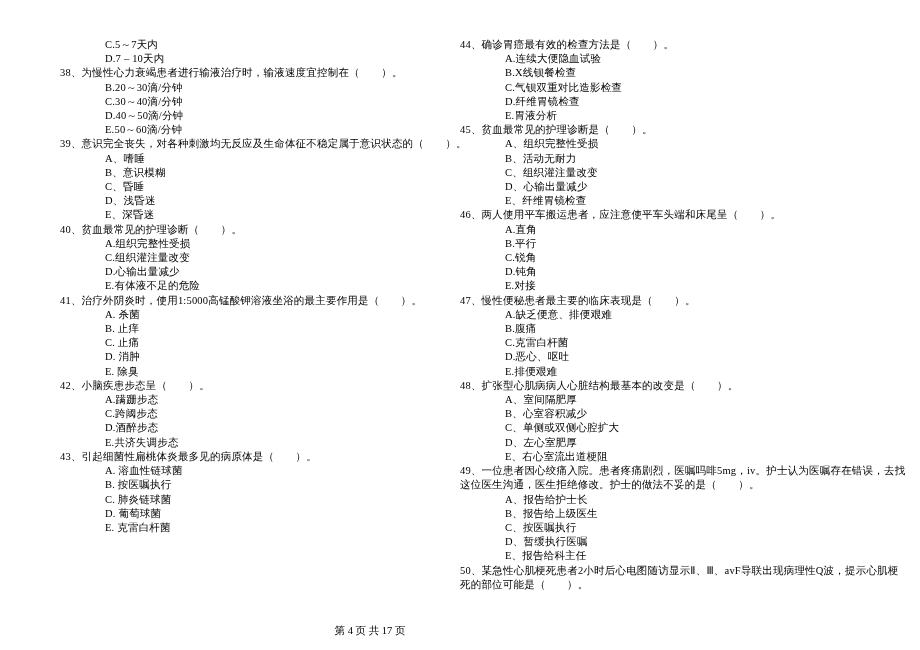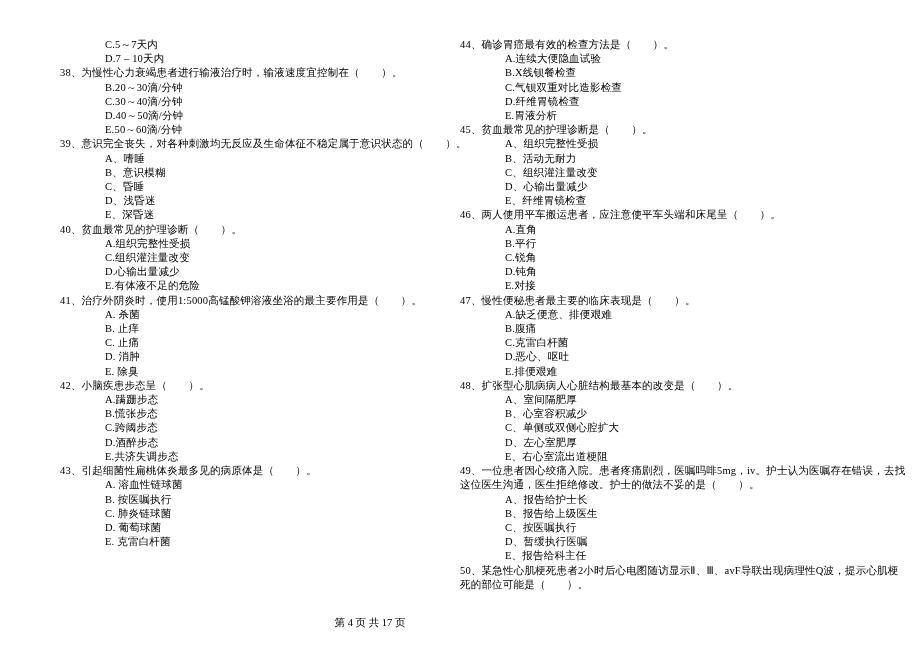--- a/index.html
+++ b/index.html
@@ -32,21 +32,21 @@
       white-space: nowrap;
     }
     .q-stem {
       margin-left: 0;
       line-height: 14.2px;
       letter-spacing: 0.2px;
       white-space: nowrap;
     }
     .footer {
       position: absolute;
-      bottom: 20px;
+      bottom: 12px;
       left: 0;
       width: 740px;
       text-align: center;
       font-size: 10.5px;
     }
   </style>
 </head>
 <body>
 
 <div class="page">
@@ -70,21 +70,20 @@
       <div class="q-option">D.心输出量减少</div>
       <div class="q-option">E.有体液不足的危险</div>
       <div class="q-stem">41、治疗外阴炎时，使用1:5000高锰酸钾溶液坐浴的最主要作用是（　　）。</div>
       <div class="q-option">A. 杀菌</div>
       <div class="q-option">B. 止痒</div>
       <div class="q-option">C. 止痛</div>
       <div class="q-option">D. 消肿</div>
       <div class="q-option">E. 除臭</div>
       <div class="q-stem">42、小脑疾患步态呈（　　）。</div>
       <div class="q-option">A.蹒跚步态</div>
-      <div class="q-option">B.慌张步态</div>
       <div class="q-option">C.跨阈步态</div>
       <div class="q-option">D.酒醉步态</div>
       <div class="q-option">E.共济失调步态</div>
       <div class="q-stem">43、引起细菌性扁桃体炎最多见的病原体是（　　）。</div>
       <div class="q-option">A. 溶血性链球菌</div>
       <div class="q-option">B. 按医嘱执行</div>
       <div class="q-option">C. 肺炎链球菌</div>
       <div class="q-option">D. 葡萄球菌</div>
       <div class="q-option">E. 克雷白杆菌</div>
     </div>

